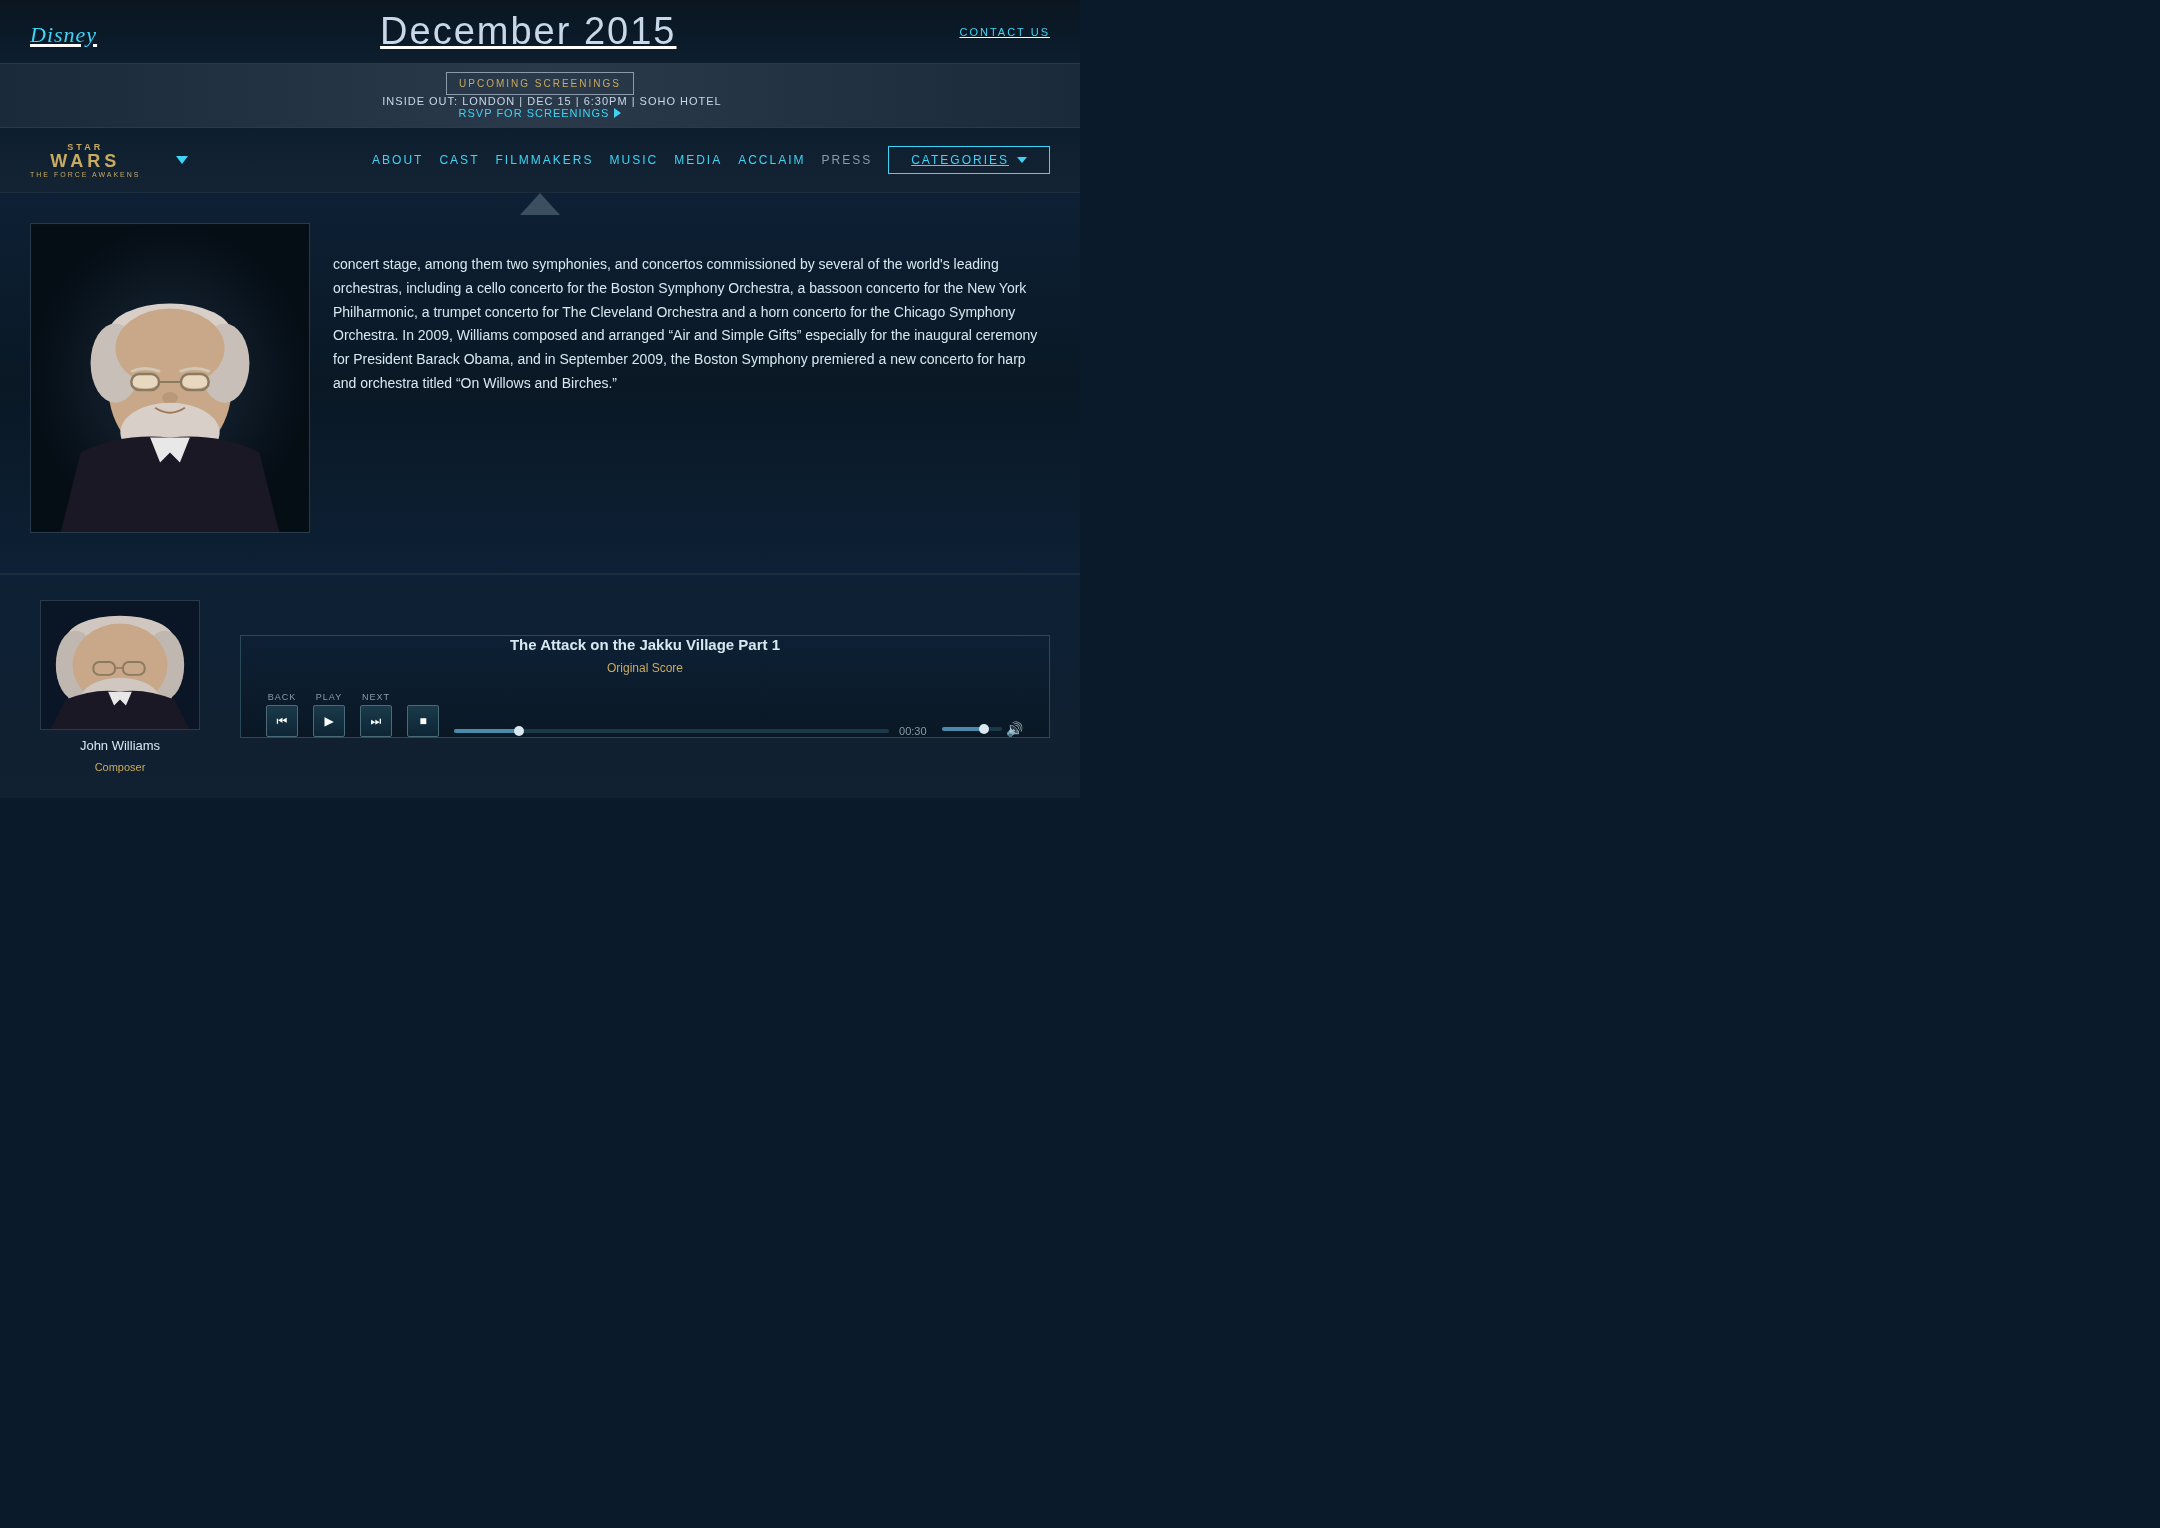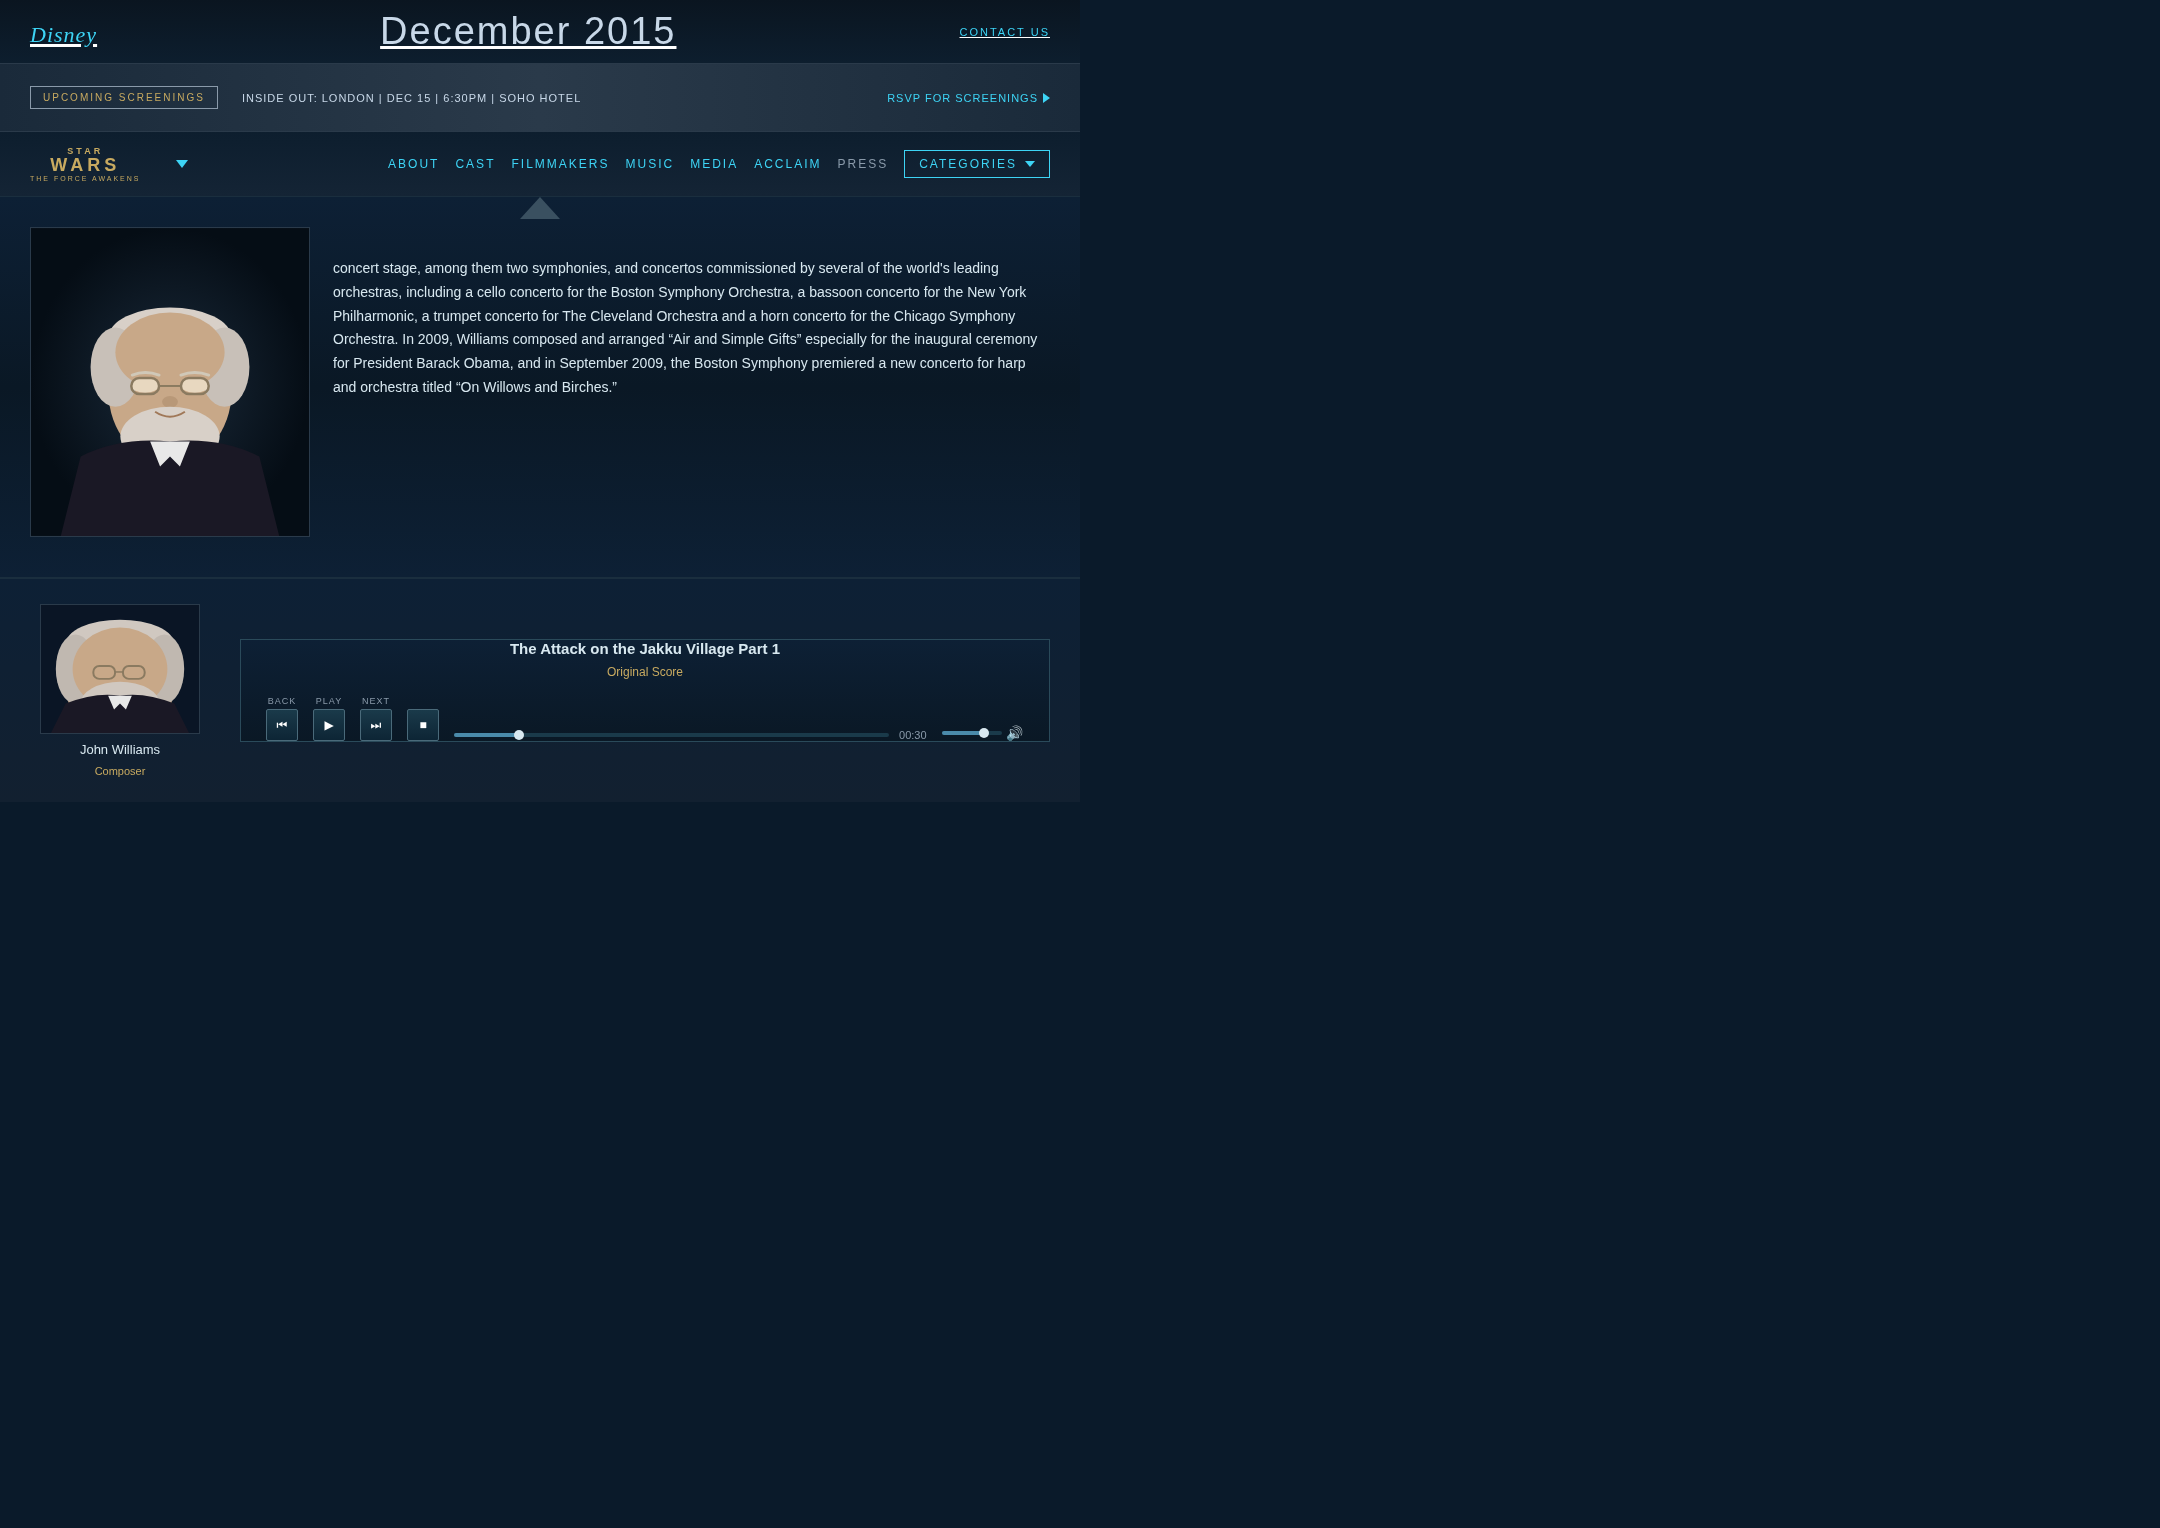--- a/index.html
+++ b/index.html
@@ -45,23 +45,24 @@
       text-transform: uppercase;
       cursor: pointer;
     }
 
     
     .announcement-bar {
       background: linear-gradient(90deg, #1a2a3a 0%, #2a3a4a 50%, #1a2a3a 100%);
       display: flex;
       align-items: center;
       justify-content: space-between;
-      padding: 22px 30px;
+      padding: 8px 30px;
       border-top: 1px solid #2a3a4a;
       border-bottom: 1px solid #2a3a4a;
+      flex-direction: column;
     }
     .upcoming-screenings-btn {
       background: transparent;
       border: 1px solid #8a9aaa;
       color: #c8aa60;
       font-size: 10px;
       letter-spacing: 2px;
       text-transform: uppercase;
       padding: 5px 12px;
       cursor: pointer;
@@ -149,29 +150,30 @@
       letter-spacing: 2px;
       text-transform: uppercase;
       cursor: pointer;
       text-decoration: none;
     }
     .nav-link.press {
       color: #8a9aaa;
     }
     .categories-btn {
       border: 1px solid #3dd4f5;
-      padding: 6px 14px;
+      padding: 6px 22px;
       font-size: 12px;
       color: #3dd4f5;
       letter-spacing: 2px;
       text-transform: uppercase;
       cursor: pointer;
       display: flex;
       align-items: center;
       gap: 8px;
+      text-decoration: underline;
     }
     .categories-arrow {
       width: 0;
       height: 0;
       border-left: 5px solid transparent;
       border-right: 5px solid transparent;
       border-top: 6px solid #3dd4f5;
     }
 
     

